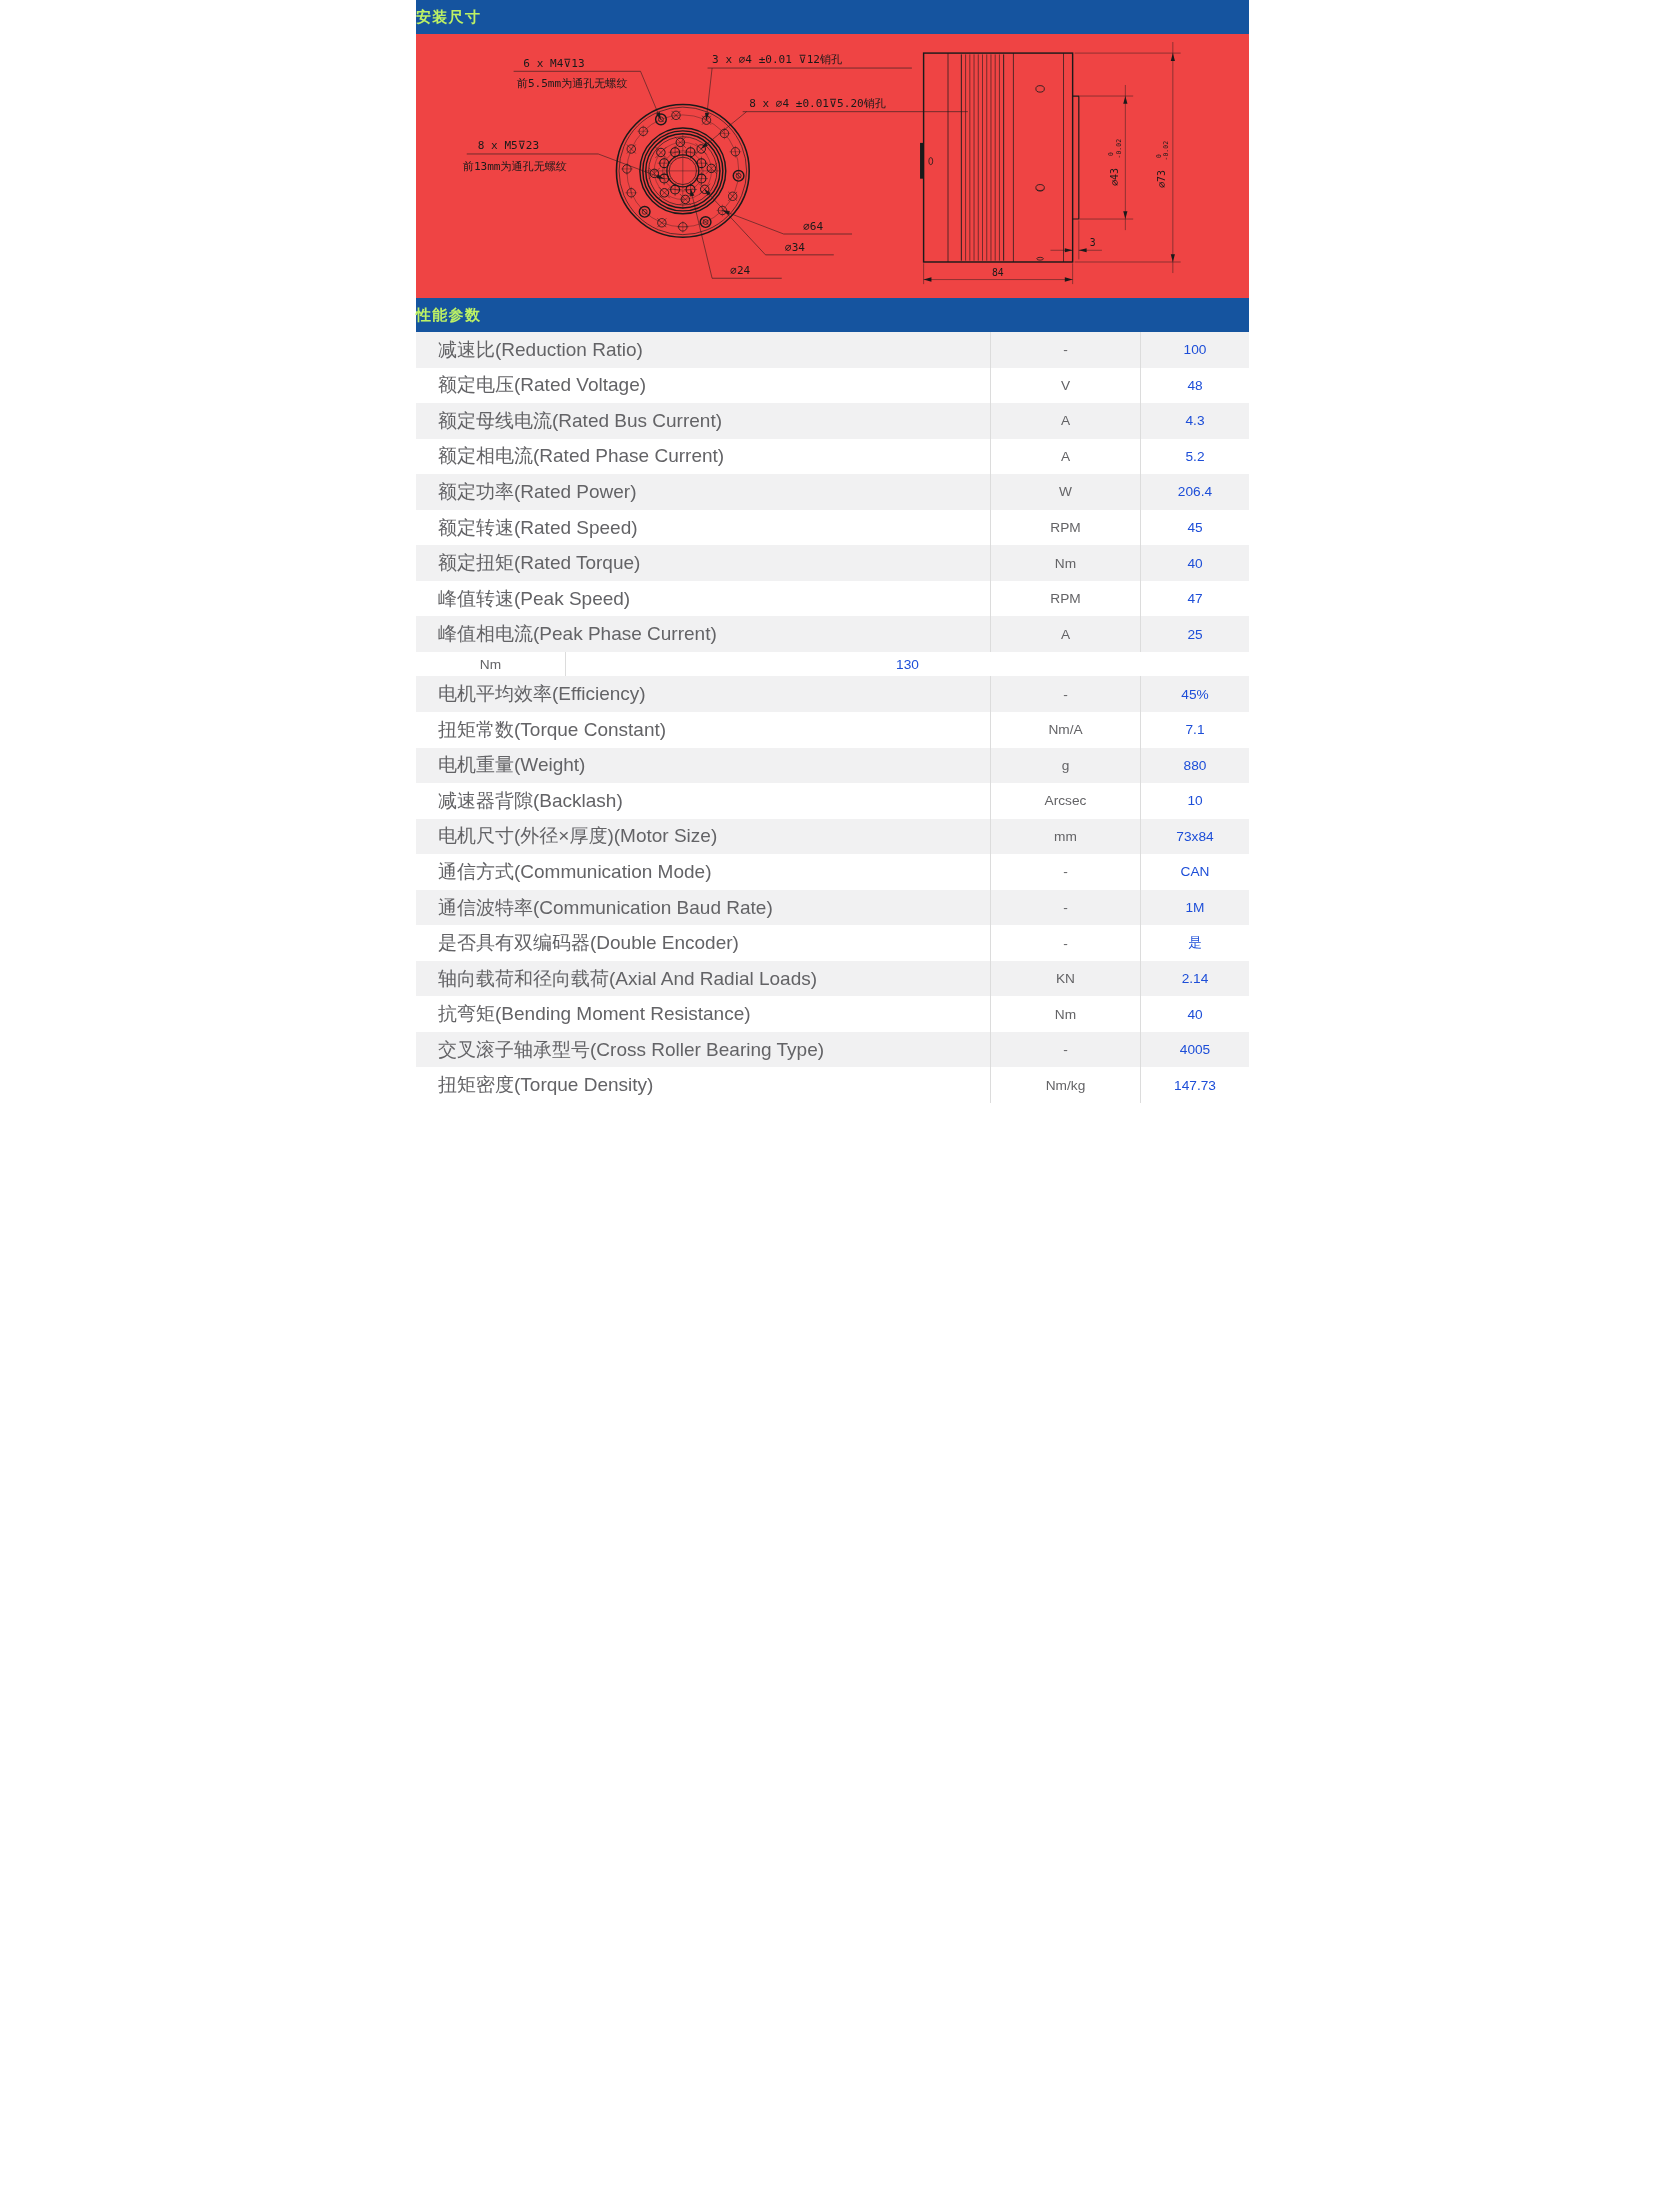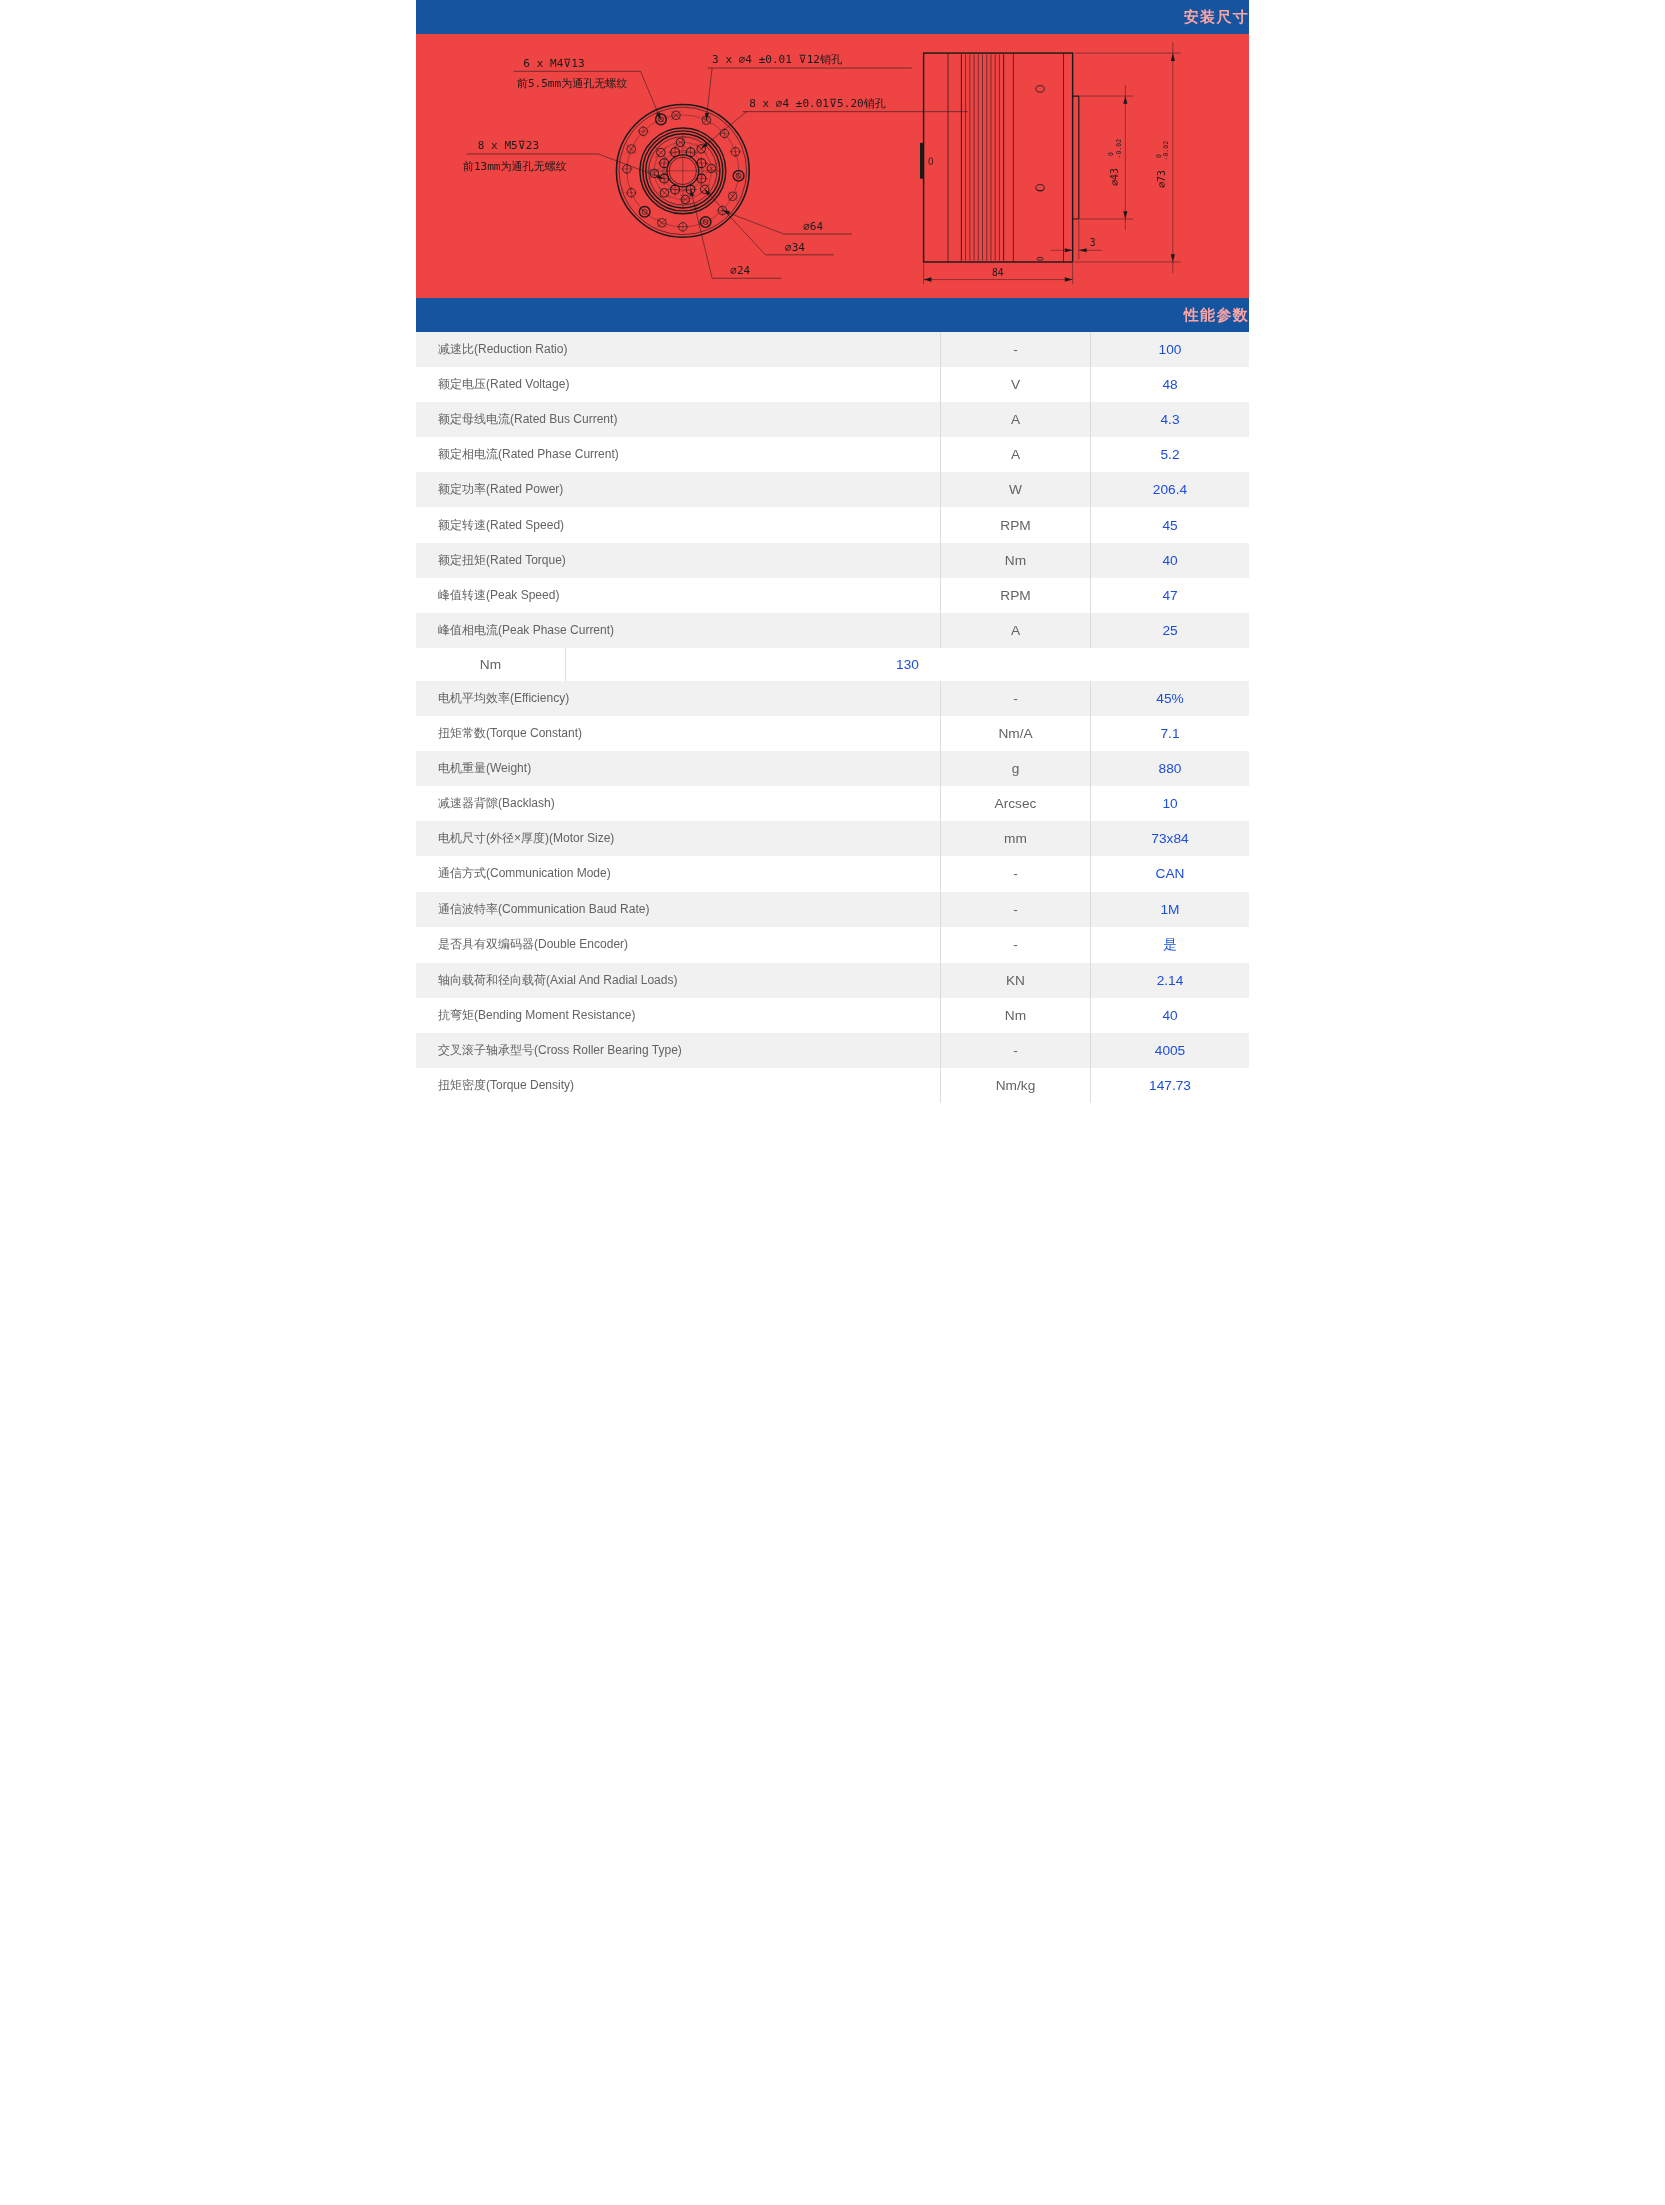--- a/index.html
+++ b/index.html
@@ -1,25 +1,25 @@
 <!DOCTYPE html>
 <html style="font-size:10.4px"><head>
 <meta charset="utf-8">
 <style>
   html,body{margin:0;padding:0;background:#ffffff;}
   #page{width:833px;height:1103px;margin:0 auto;background:#fff;display:flex;flex-direction:column;
         font-family:"Liberation Sans", sans-serif;}
-  .band{height:34px;flex:0 0 auto;background:#15549F;color:#fca5a5;display:flex;align-items:center;justify-content:flex-end;
+  .band{height:34px;flex:0 0 auto;background:#15549F;color:#bef264;display:flex;align-items:center;justify-content:flex-start;
         font-size:15px;font-weight:bold;letter-spacing:1.3px;}
   #drawing-area{height:264px;flex:0 0 auto;background:#ef4444;overflow:hidden;}
   #perf-table{flex:1 1 auto;display:flex;flex-direction:column;}
   .t-row{flex:1 1 auto;display:flex;align-items:center;background:#ffffff;}
   .t-row:nth-child(odd){background:#f1f1f2;}
-  .c-label{width:525px;box-sizing:border-box;padding-left:22px;border-right:0.7px solid #dcdcdc;
-           align-self:stretch;display:flex;align-items:center;font-size:12px;color:#636366;}
+  .c-label{width:575px;box-sizing:border-box;padding-left:22px;border-right:0.7px solid #dcdcdc;
+           align-self:stretch;display:flex;align-items:center;font-size:19px;color:#636366;}
   .c-unit{width:150px;box-sizing:border-box;border-right:0.7px solid #dcdcdc;align-self:stretch;
           display:flex;align-items:center;justify-content:center;font-size:13.7px;color:#636366;}
   .c-value{flex:1;align-self:stretch;display:flex;align-items:center;justify-content:center;
            font-size:13.7px;color:#1d4ed8;}
   svg text{font-family:"DejaVu Sans Mono", monospace;fill:#1a1a1a;}
   .cad{font-size:17px;}
   .cad-s{font-size:15px;}
   .cad-t{font-size:10px;}
 </style>
 </head>

